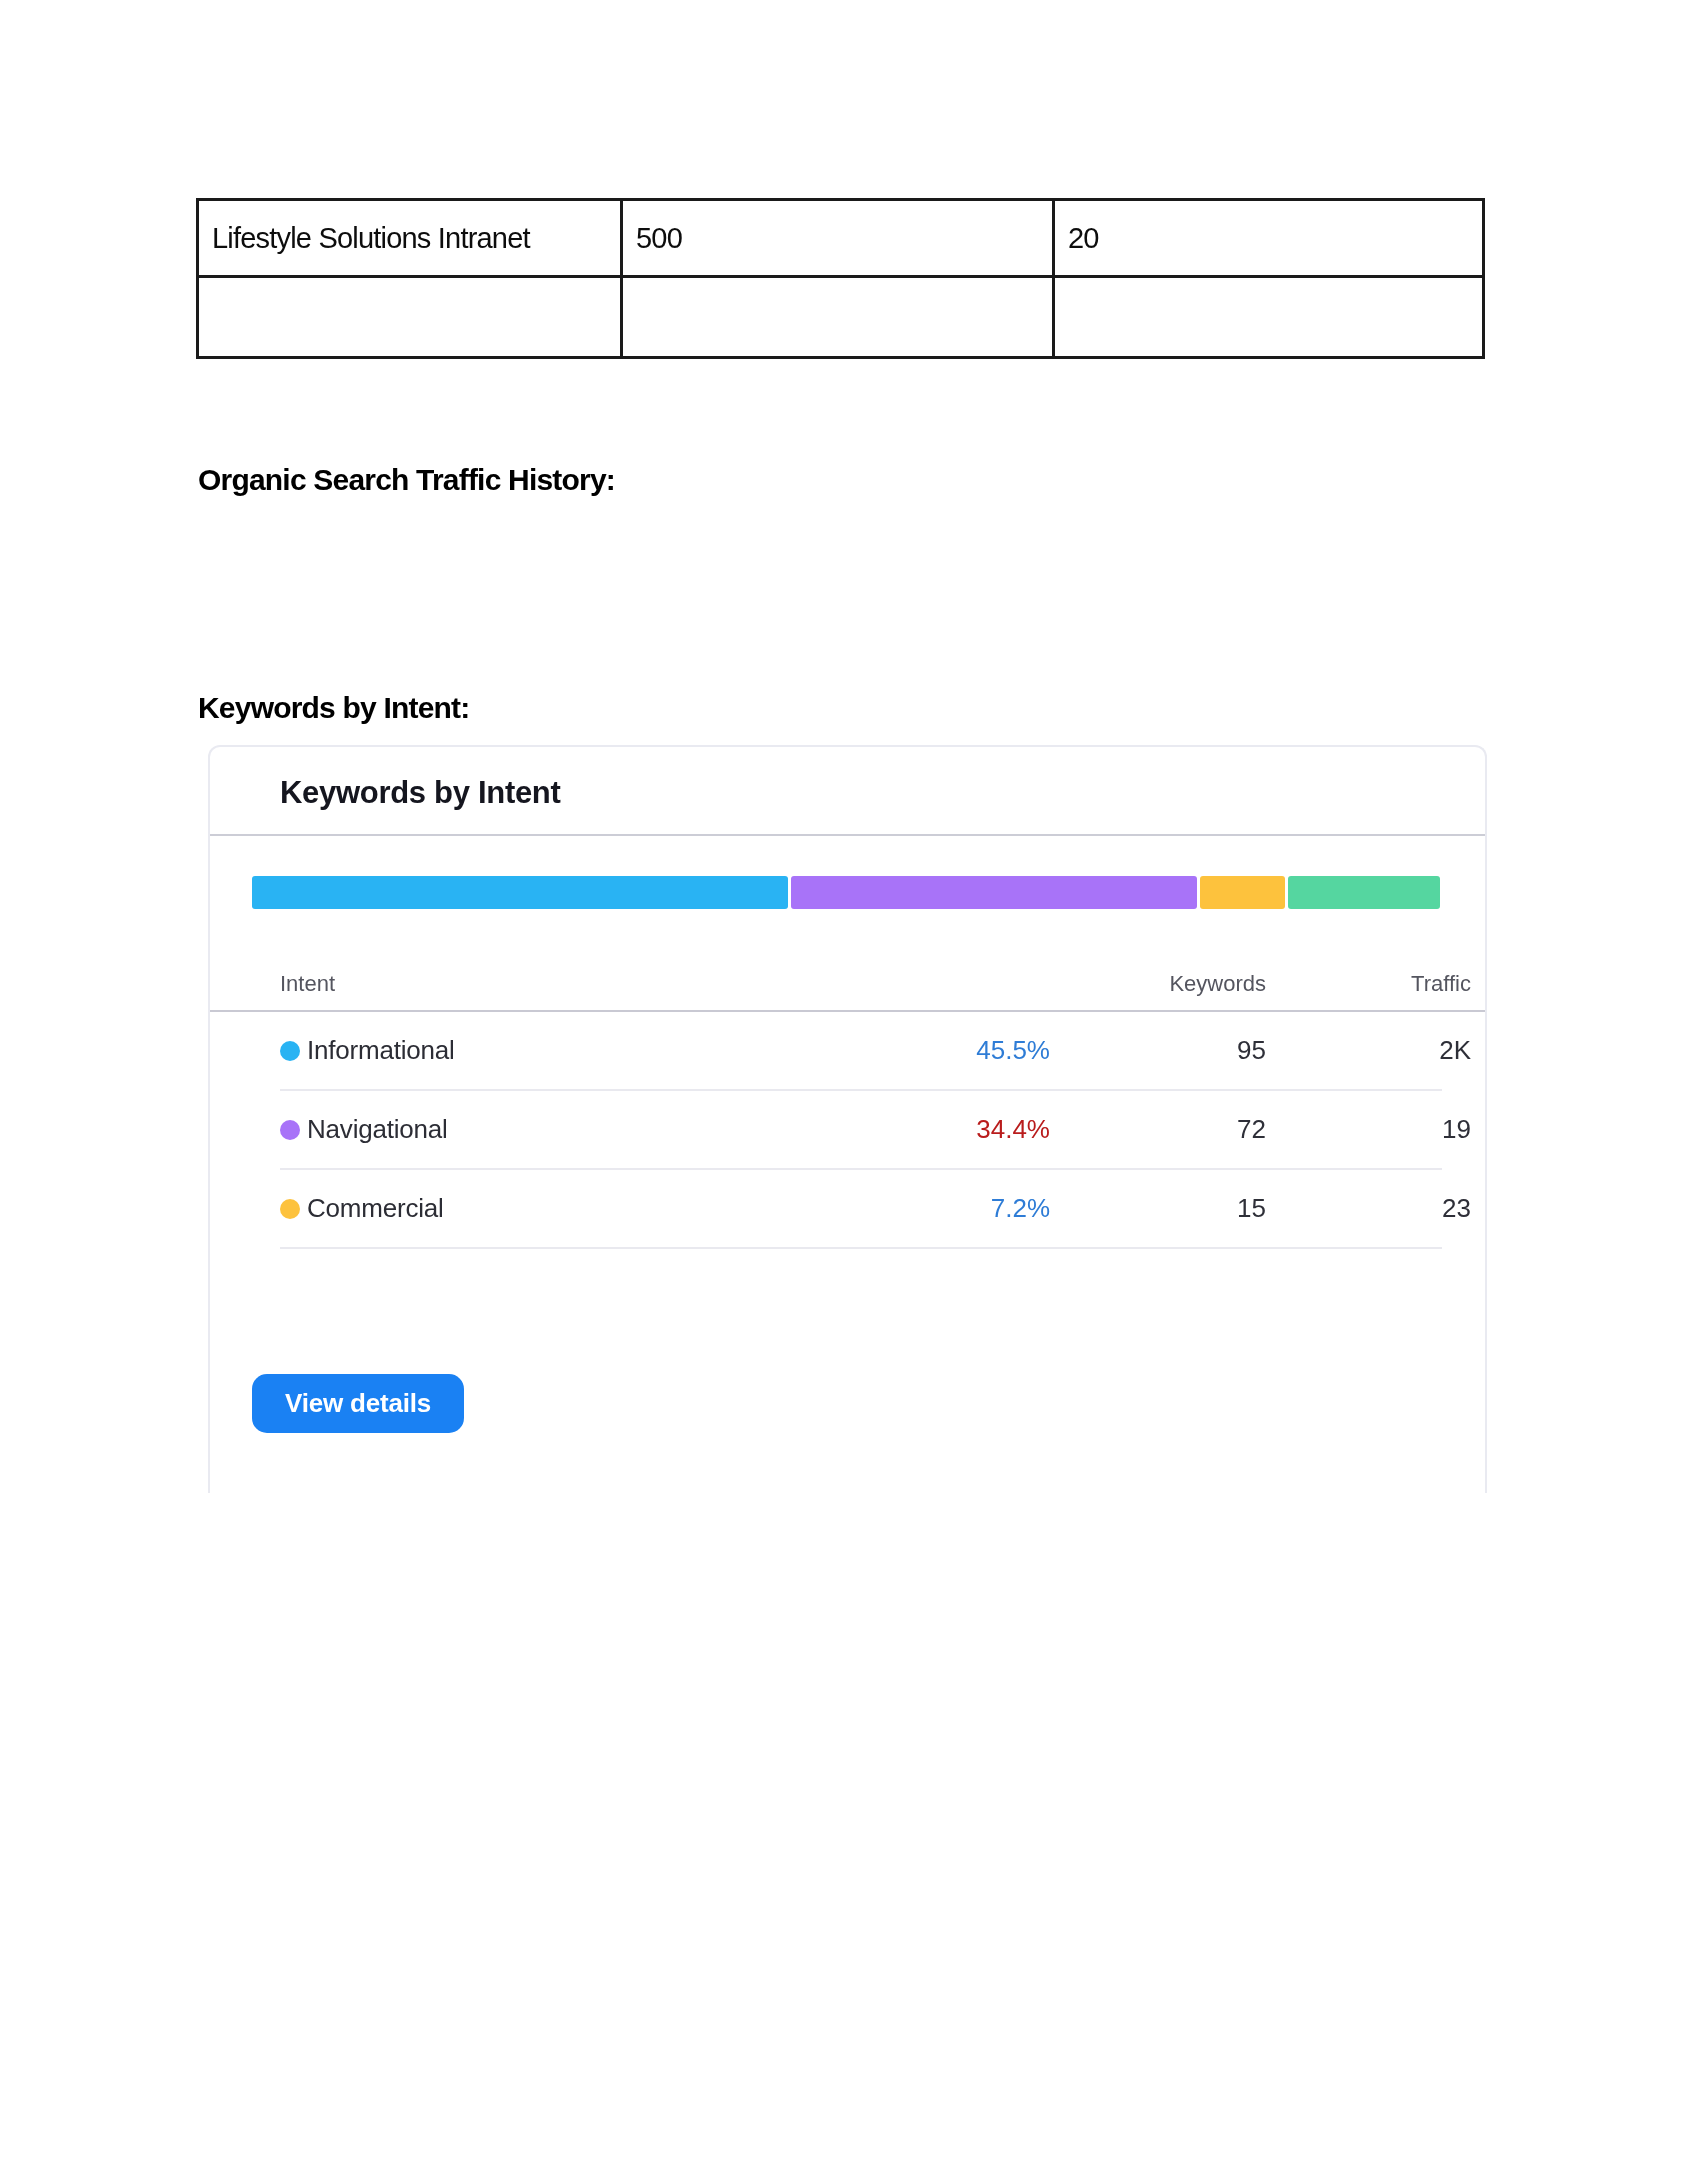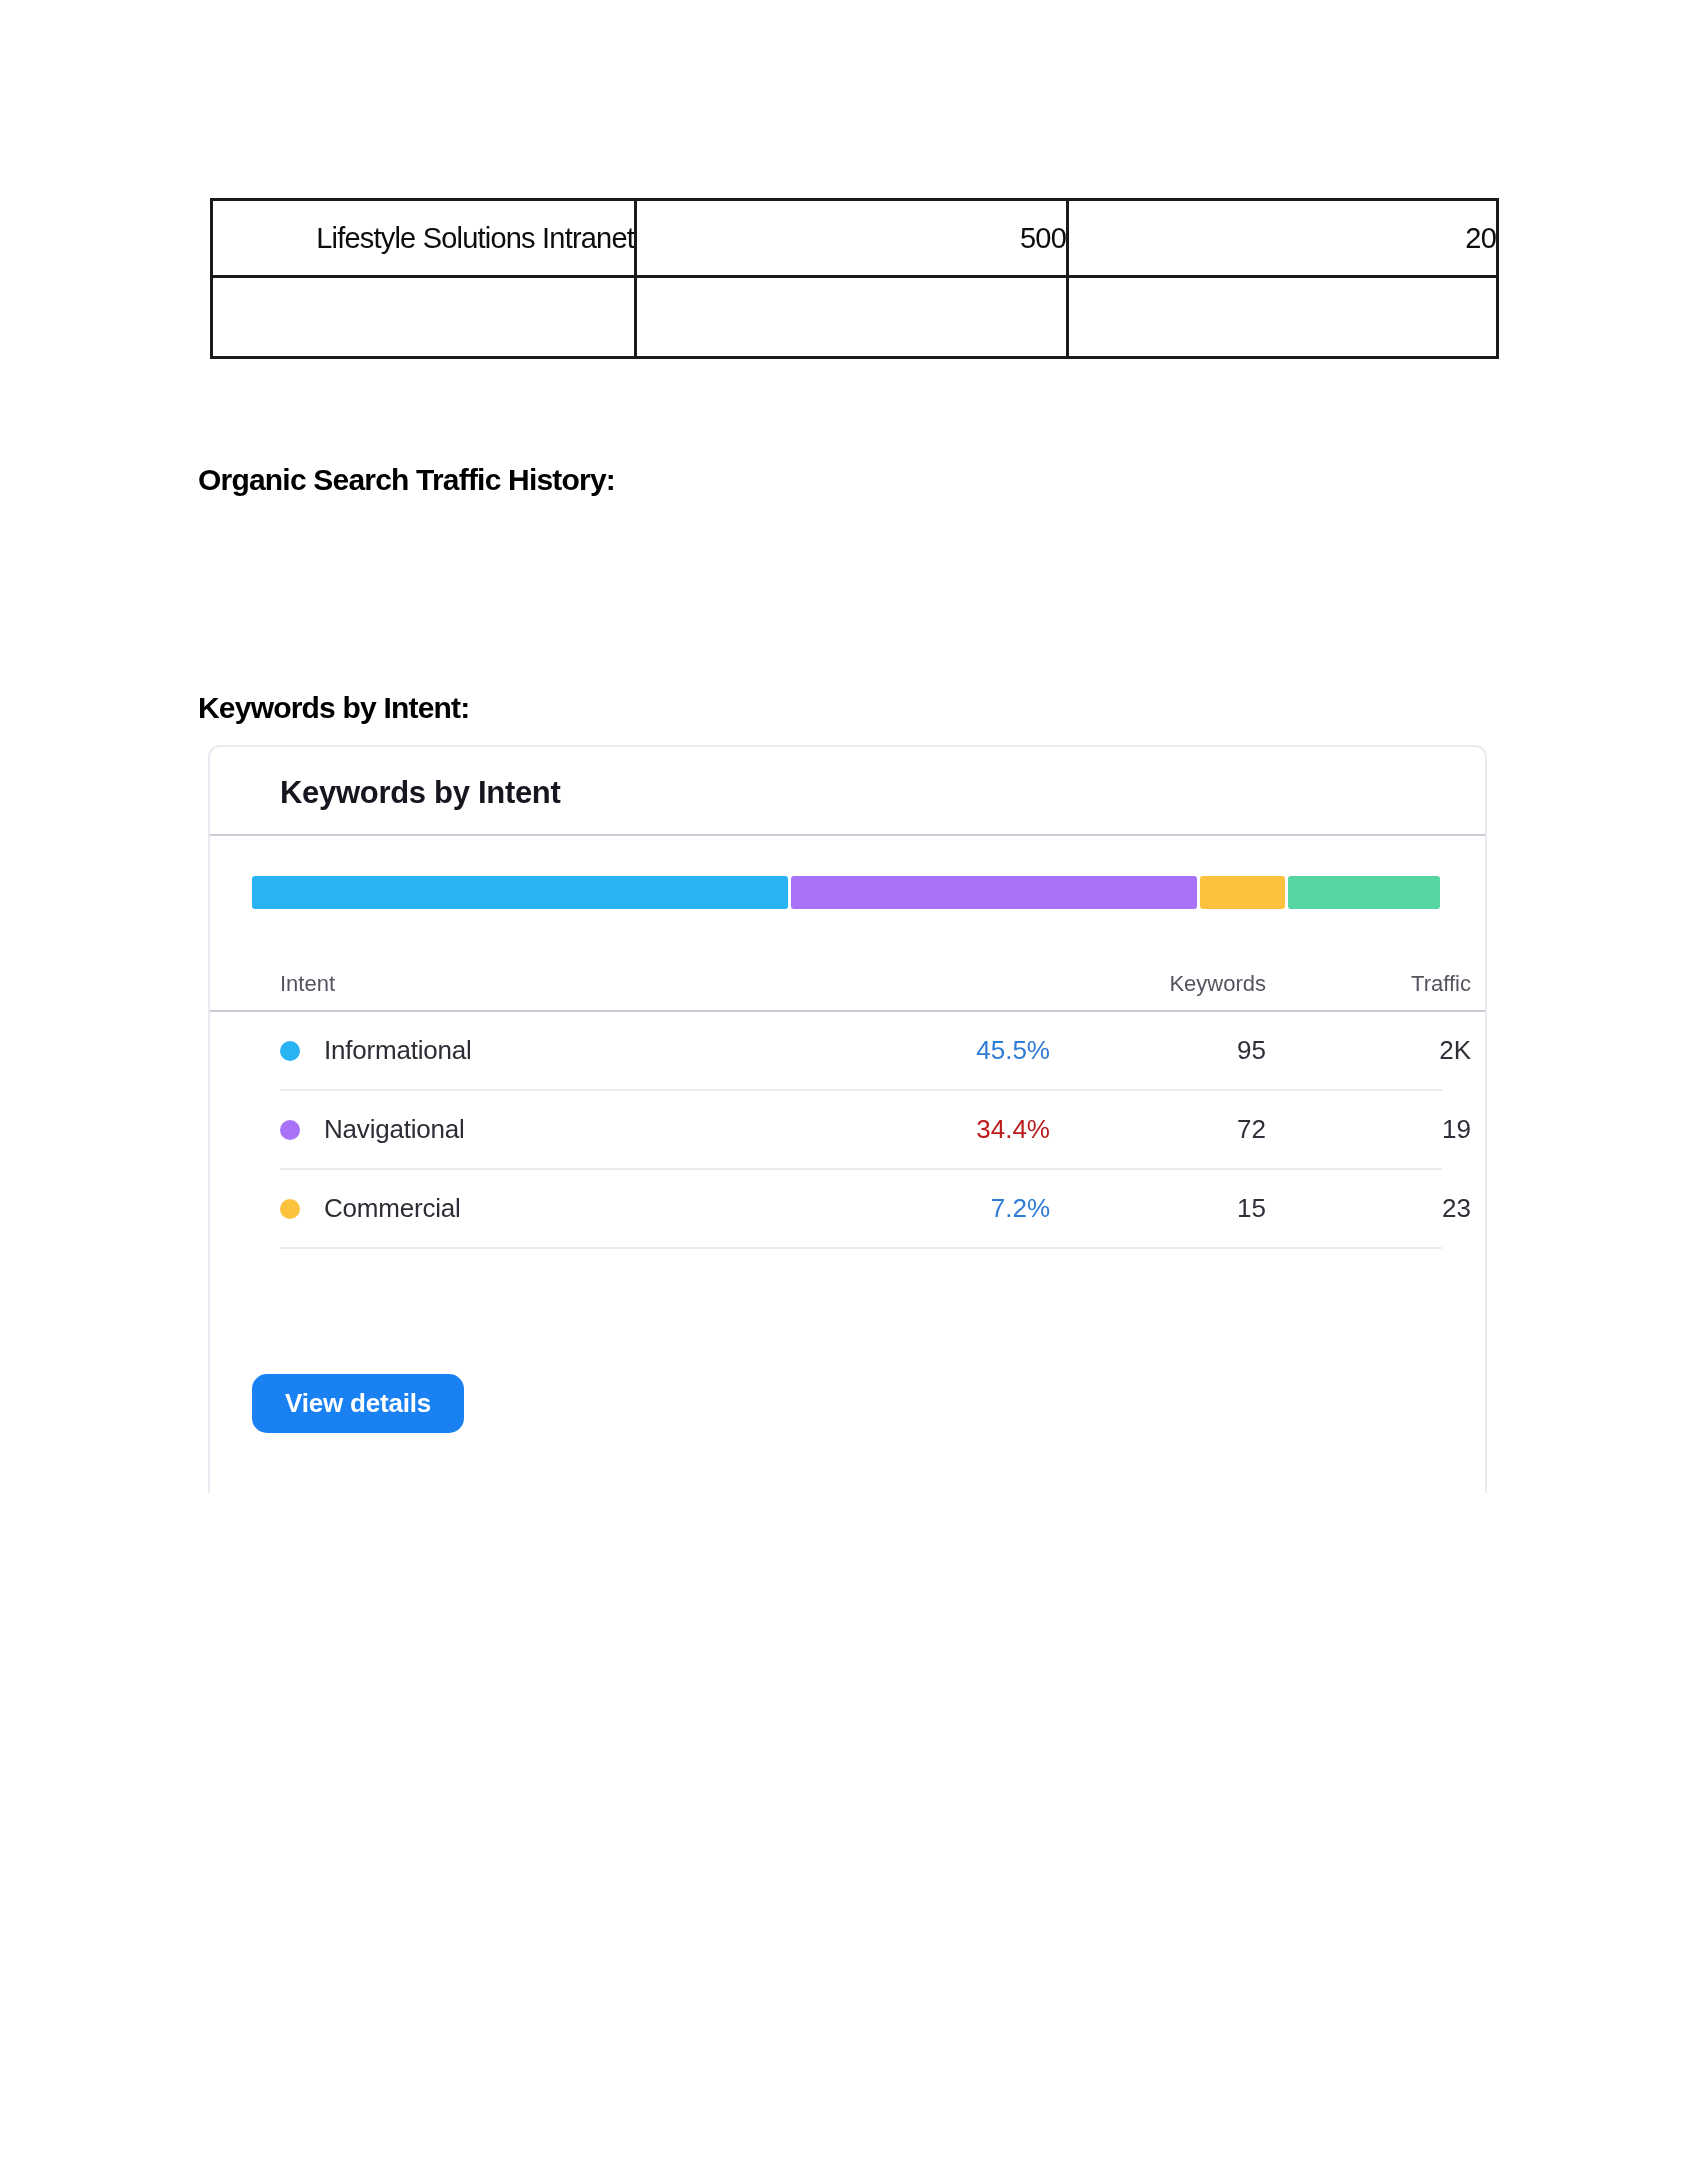--- a/index.html
+++ b/index.html
@@ -7,24 +7,23 @@
   body {
     width: 1683px; height: 2178px;
     position: relative;
     font-family: "Liberation Sans", sans-serif;
     color: #111;
     overflow: hidden;
   }
 
   
   .doc-table {
-    position: absolute; left: 210px; top: 198px;
+    position: absolute; left: 196px; top: 198px;
     width: 1285px; border-collapse: collapse;
     table-layout: fixed;
-    text-align: right;
   }
   .doc-table td {
     border: 3px solid #1a1a1a;
     height: 77px;
     padding: 0 0 0 13px;
     vertical-align: middle;
     font-size: 29px;
     letter-spacing: -0.8px;
     color: #0d0d0d;
     font-weight: 400;
@@ -97,21 +96,21 @@
   }
   .tbl-rows {
     position: absolute; left: 42px; top: 265px;
     width: 1190px;
   }
   .intent-row {
     height: 79px;
     border-bottom: 2px solid #e9e9ef;
     font-size: 26px;
   }
-  .intent-cell { display: flex; align-items: center; gap: 24px; }
+  .intent-cell { display: flex; align-items: center; gap: 7px; }
   .dot { width: 20px; height: 20px; border-radius: 50%; flex: 0 0 auto; }
   .intent-label { color: #2c2d35; letter-spacing: -0.2px; }
   .pct { color: #2e7cd6; }
   .num { color: #2e2f38; }
 
   
   .view-details-btn {
     position: absolute; left: 42px; top: 627px;
     width: 212px; height: 59px;
     border: none; border-radius: 15px;

